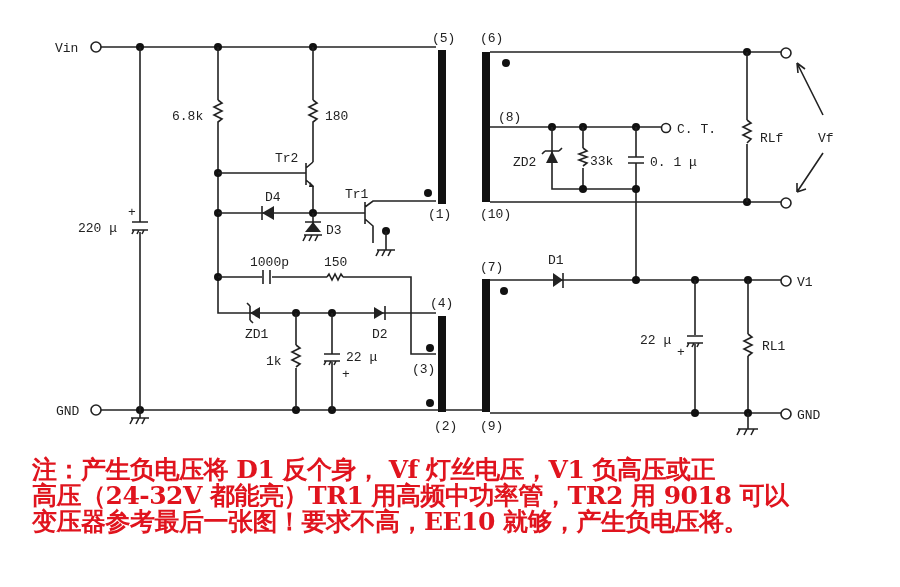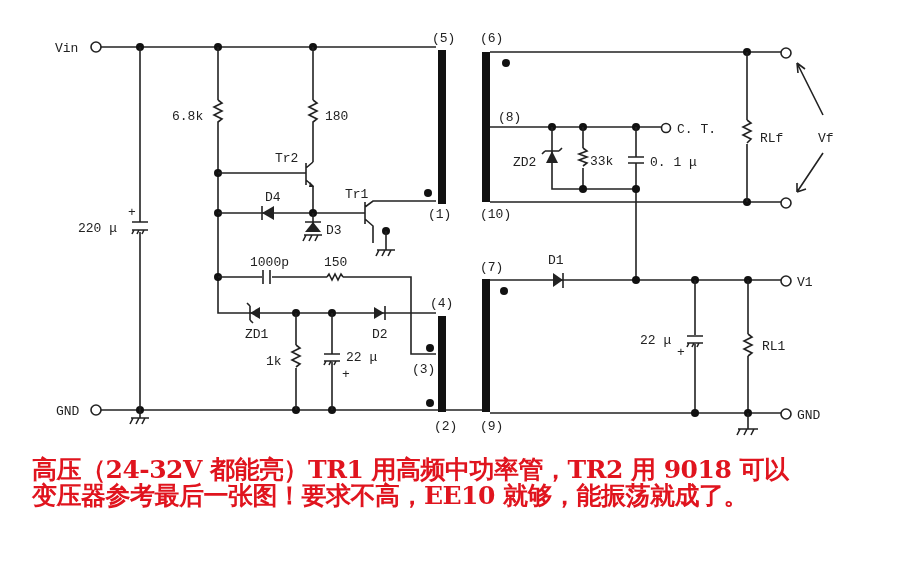--- a/index.html
+++ b/index.html
@@ -203,15 +203,16 @@
   <circle class="dot" cx="695" cy="413" r="4"></circle>
   <circle class="dot" cx="748" cy="413" r="4"></circle>
   <circle class="term" cx="786" cy="414" r="5"></circle>
   <text x="797" y="419">GND</text>
   <g>
     <path class="w" d="M748 413 V429 M738 429 H758 M740 429 l-3 6 M747 429 l-3 6 M754 429 l-3 6"></path>
   </g>
 </svg>
 
 <div class="note">
+  <div>注：产生负电压将 D1 反个身，   Vf 灯丝电压，V1 负高压或正</div>
   <div>高压（24-32V 都能亮）TR1 用高频中功率管，TR2 用 9018 可以</div>
-  <div>变压器参考最后一张图！要求不高，EE10 就够，能振荡就成了。</div>
+  <div>变压器参考最后一张图！要求不高，EE10 就够，产生负电压将。</div>
 </div>
 
 </body></html>

